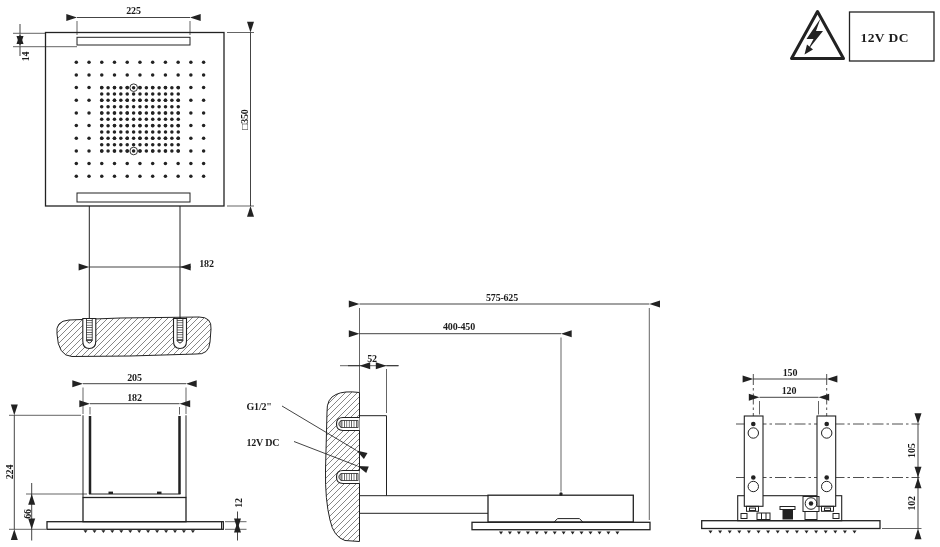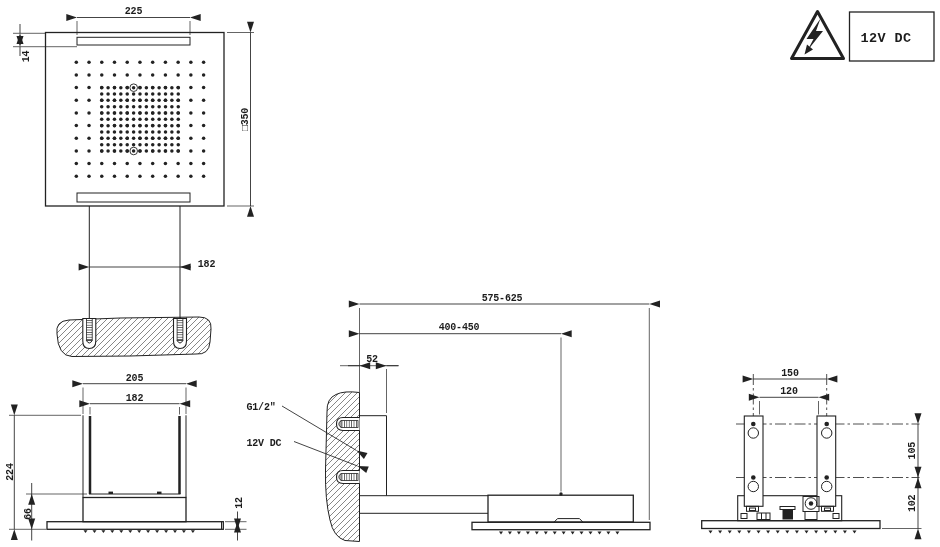--- a/index.html
+++ b/index.html
@@ -1,17 +1,17 @@
 <!DOCTYPE html>
 <html><head>
 <meta charset="utf-8">
 <style>
   html,body{margin:0;padding:0;background:#f3f3f3;}
   .canvas{position:relative;width:940px;height:547px;background:#ffffff;overflow:hidden;
-          font-family:Liberation Mono, monospace;}
+          font-family:Liberation Serif, serif;}
   svg{display:block;}
   .ol  {stroke:#222;fill:none;stroke-width:1.3;}
   .ol1 {stroke:#222;fill:none;stroke-width:1;}
   .olw {stroke:#222;fill:#fff;stroke-width:1.1;}
   .thick{stroke:#222;fill:none;stroke-width:2.5;}
   .dim {stroke:#222;fill:none;stroke-width:0.85;}
   .ext {stroke:#222;fill:none;stroke-width:0.7;}
   .cl  {stroke:#222;fill:none;stroke-width:0.8;stroke-dasharray:11 3 2.5 3;}
   .hat {fill:url(#hatch);stroke:#222;stroke-width:1;}
   .ink {fill:#222;stroke:none;}

